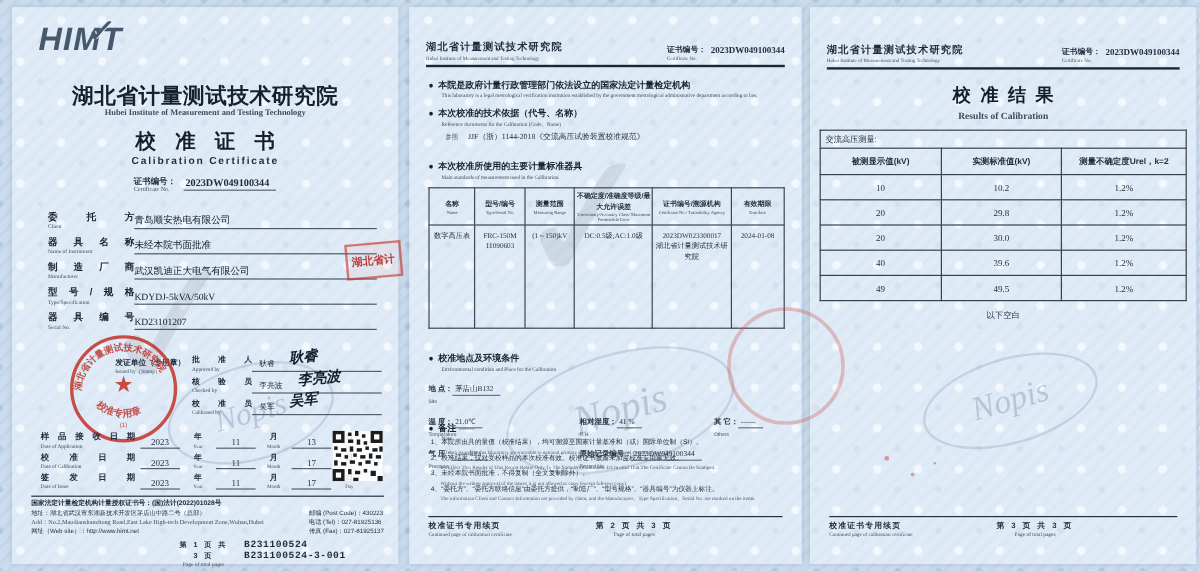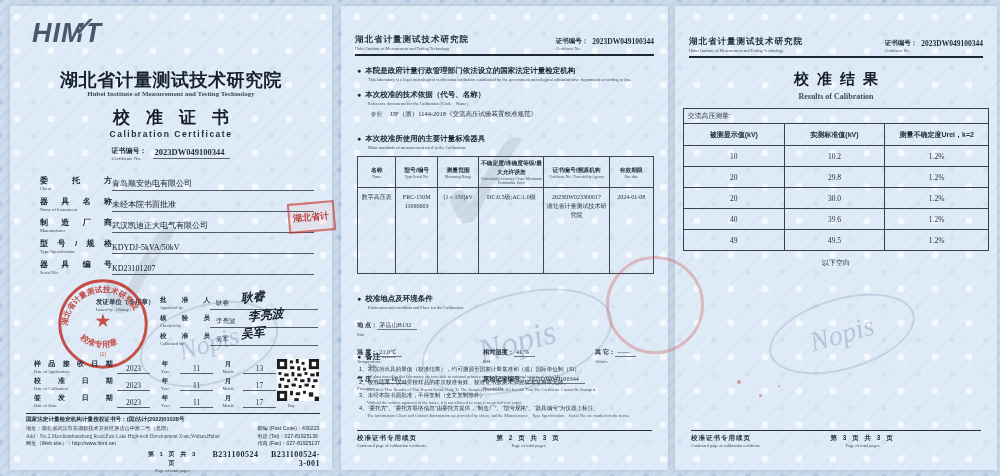--- a/index.html
+++ b/index.html
@@ -85,22 +85,22 @@
   .p1-footer { position:absolute; left:16px; right:12px; top:407px; border-top:1.5px solid #27323d;
           padding-top:2px; z-index:2; }
   .f-auth { font-size:5.6px; font-weight:bold; color:#222e3a; }
   .f-cols { display:flex; justify-content:space-between; margin-top:1px; }
   .f-left  { font-size:5.2px; line-height:1.45; }
   .f-right { font-size:5.2px; line-height:1.45; text-align:left; }
   .f-page-row { display:flex; align-items:flex-start; margin-top:2px; }
   .f-page { margin-left:120px; text-align:center; }
   .f-page .zh { font-size:6px; font-weight:bold; letter-spacing:2px; }
   .f-page .en { font-size:4.6px; }
-  .f-codes { margin-left:auto; font-family:Liberation Serif, serif; font-size:8px;
-          font-weight:bold; letter-spacing:.5px;text-align:right; }
+  .f-codes { margin-left:auto; font-family:Liberation Mono, monospace; font-size:8px;
+          font-weight:bold; letter-spacing:.5px; }
   .f-codes span { margin-left:10px; }
 
   
   .hd { position:absolute; left:14px; right:14px; display:flex; justify-content:space-between;
         align-items:flex-end; border-bottom:2.5px solid #1d2833; padding-bottom:3px; z-index:2;}
   .hd-l .zh { font-size:8.5px; font-weight:bold; letter-spacing:1px; }
   .hd-l .en { font-size:4.2px; }
   .hd-r { display:flex; gap:4px; align-items:flex-start; }
   .hd-r .zh { font-size:6.5px; font-weight:bold; }
   .hd-r .en { font-size:4.2px; }

